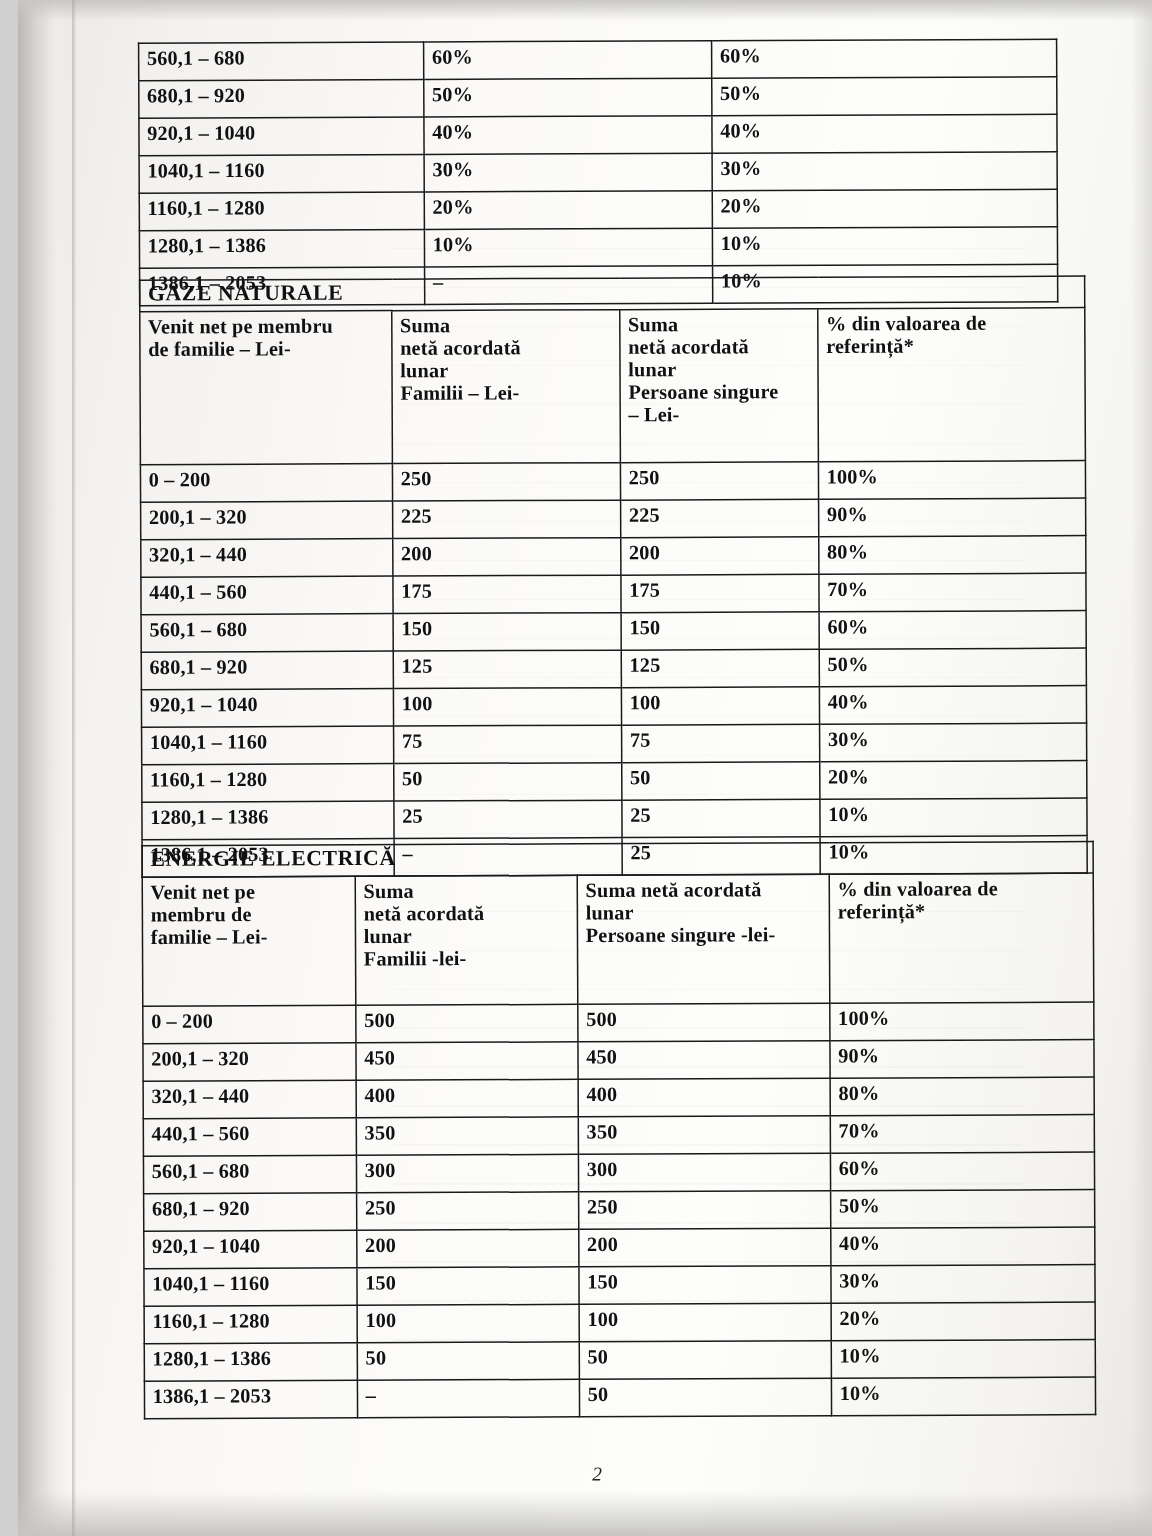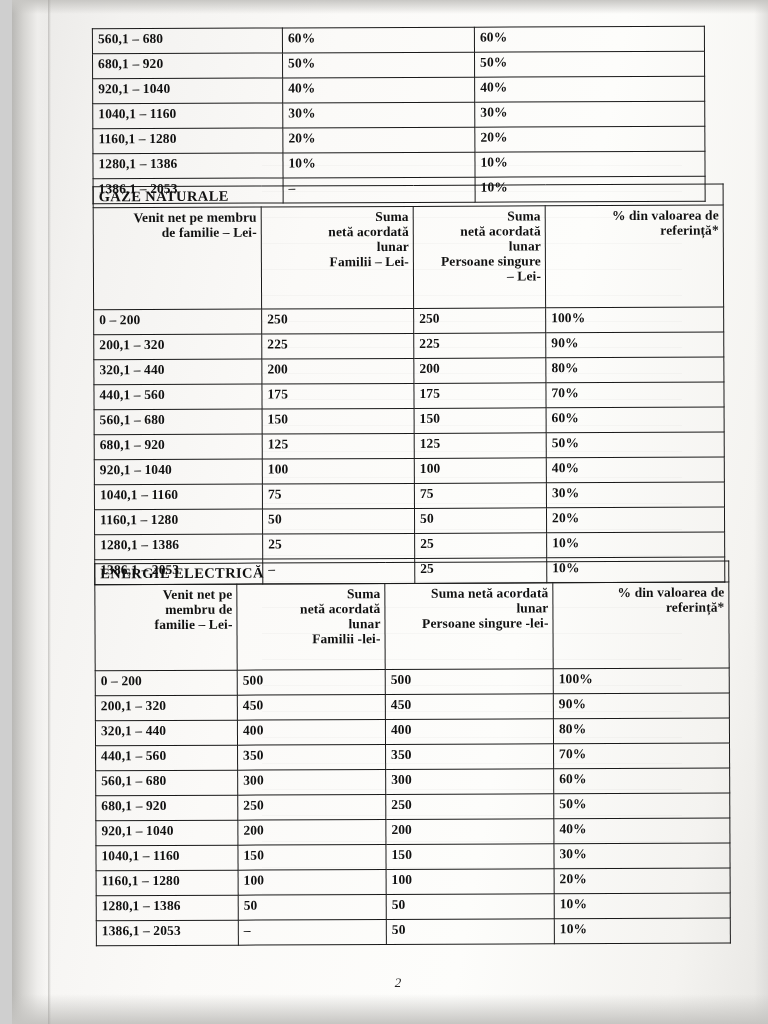--- a/index.html
+++ b/index.html
@@ -135,21 +135,21 @@
     left: 0;
     top: 975px;
     width: 768px;
     text-align: center;
     font-size: 13px;
     font-style: italic;
     color: #222;
     font-family: "Liberation Serif", serif;
   }
 
-  .nowrap { white-space: pre-line; text-align: right; }
+  .nowrap { white-space: pre-line; }
 </style>
 </head>
 <body>
 
 <div id="page">
   <div class="edge-left"></div>
   <div class="edge-right"></div>
   <div class="edge-top"></div>
   <div class="edge-bottom"></div>
   <div class="fold"></div>

